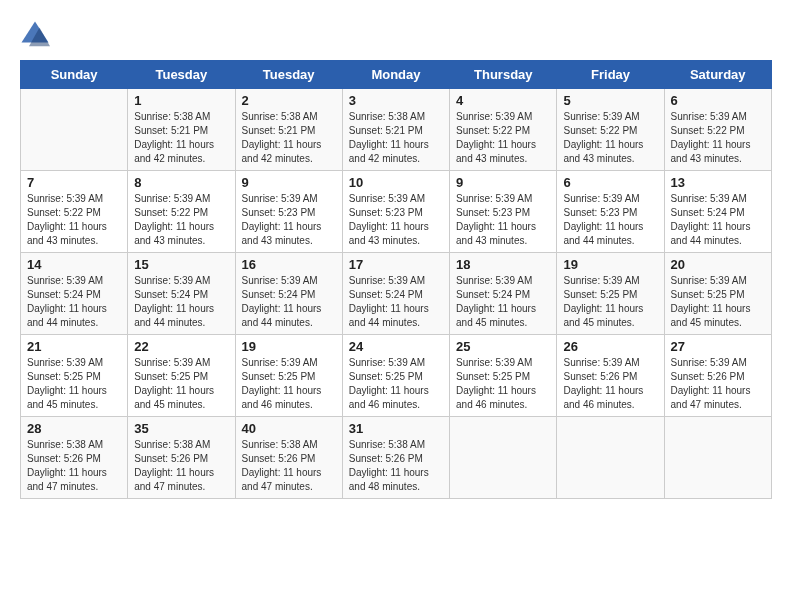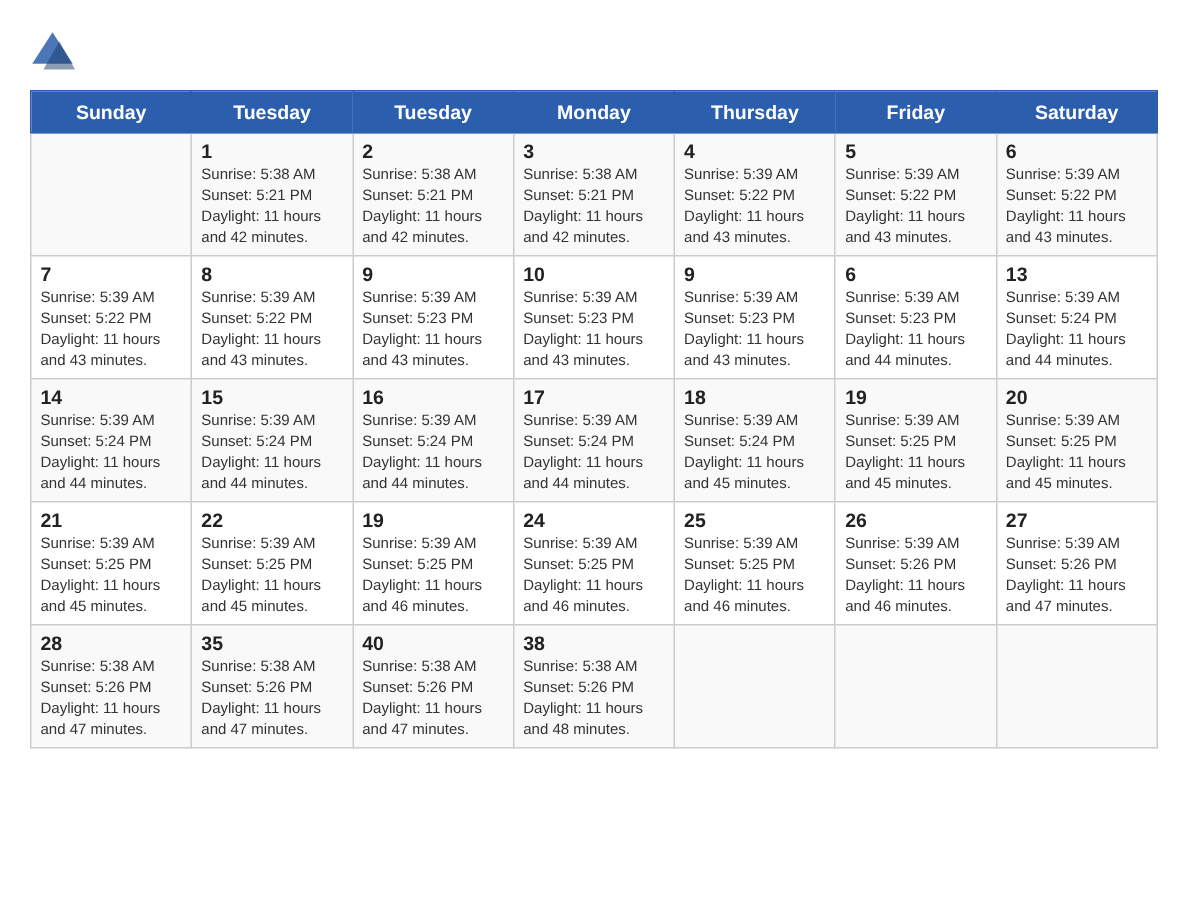--- a/index.html
+++ b/index.html
@@ -245,21 +245,21 @@
         </td>
         <td>
           <span class="day-num">35</span>
           <div class="day-info">Sunrise: 5:38 AM<br>Sunset: 5:26 PM<br>Daylight: 11 hours<br>and 47 minutes.</div>
         </td>
         <td>
           <span class="day-num">40</span>
           <div class="day-info">Sunrise: 5:38 AM<br>Sunset: 5:26 PM<br>Daylight: 11 hours<br>and 47 minutes.</div>
         </td>
         <td>
-          <span class="day-num">38</span>
+          <span class="day-num">31</span>
           <div class="day-info">Sunrise: 5:38 AM<br>Sunset: 5:26 PM<br>Daylight: 11 hours<br>and 48 minutes.</div>
         </td>
         <td class="empty-cell"></td>
         <td class="empty-cell"></td>
         <td class="empty-cell"></td>
       </tr>
     </tbody>
 </table>
 
 </body></html>

